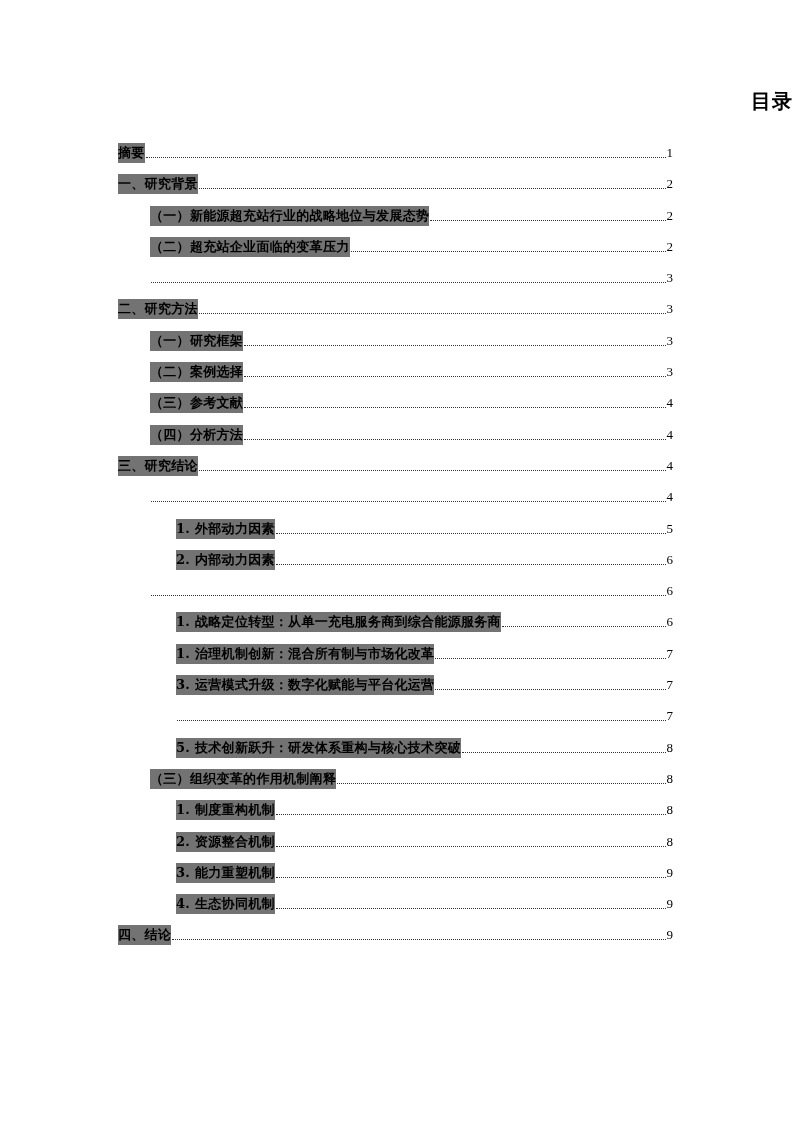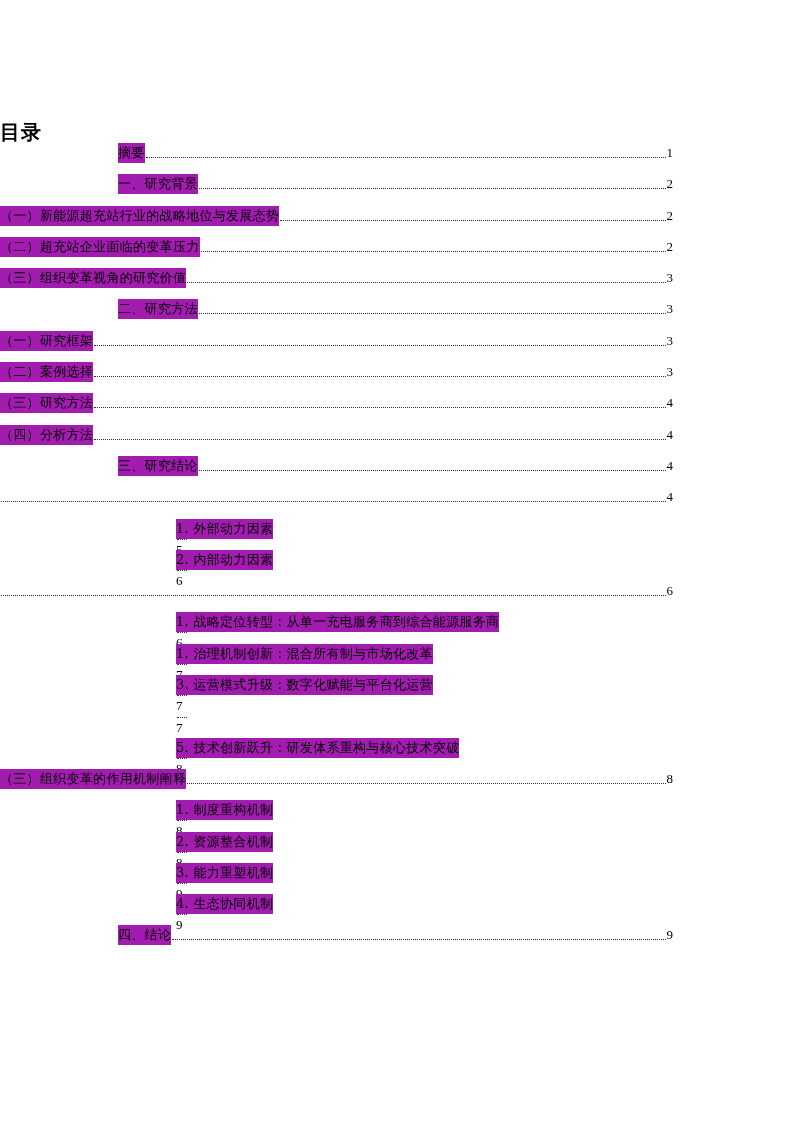--- a/index.html
+++ b/index.html
@@ -17,23 +17,23 @@
     }
     .page {
       position: absolute;
       left: 0; top: 0;
       width: 793px; height: 1122px;
       background: #ffffff;
     }
     .toc-title {
       position: absolute;
       left: 0;
-      top: 118px;
+      top: 87px;
       width: 793px;
-      text-align: left;
+      text-align: right;
       font-family: "DejaVu Sans", "Liberation Sans", sans-serif;
       font-weight: bold;
       font-size: 20px;
       line-height: 28px;
       letter-spacing: 1px;
     }
     .toc-list {
       position: absolute;
       left: 0;
       top: 143px;
@@ -46,27 +46,28 @@
       position: relative;
       height: 31.3px;
       display: flex;
       align-items: flex-start;
       box-sizing: border-box;
       padding-right: 120px;
       font-size: 13px;
       line-height: 20px;
     }
     .toc-entry.level-1 { padding-left: 118px; }
-    .toc-entry.level-2 { }
-    .toc-entry.level-3 { padding-left: 176px; flex-direction: column; }
+    .toc-entry.level-2 { padding-left: 150px; }
+    .toc-entry.level-3 { padding-left: 176px; }
     .toc-label {
       white-space: nowrap;
       flex: 0 0 auto;
-      background: #a21caf;
+      background: #737373;
       letter-spacing: 0.3px;
+      font-weight: bold;
     }
     .toc-leader {
       flex: 1 1 auto;
       margin: 0 1px;
       height: 14px;
       border-bottom: 1px dotted #333333;
       min-width: 10px;
     }
     .toc-page {
       flex: 0 0 auto;
@@ -96,41 +97,40 @@
       <span class="toc-label">（一）新能源超充站行业的战略地位与发展态势</span>
       <span class="toc-leader"></span>
       <span class="toc-page">2</span>
     </li>
     <li class="toc-entry level-2">
       <span class="toc-label">（二）超充站企业面临的变革压力</span>
       <span class="toc-leader"></span>
       <span class="toc-page">2</span>
     </li>
     <li class="toc-entry level-2">
-      <span class="toc-label">（三）组织变革视角的研究价值</span>
       <span class="toc-leader"></span>
       <span class="toc-page">3</span>
     </li>
     <li class="toc-entry level-1">
       <span class="toc-label">二、研究方法</span>
       <span class="toc-leader"></span>
       <span class="toc-page">3</span>
     </li>
     <li class="toc-entry level-2">
       <span class="toc-label">（一）研究框架</span>
       <span class="toc-leader"></span>
       <span class="toc-page">3</span>
     </li>
     <li class="toc-entry level-2">
       <span class="toc-label">（二）案例选择</span>
       <span class="toc-leader"></span>
       <span class="toc-page">3</span>
     </li>
     <li class="toc-entry level-2">
-      <span class="toc-label">（三）研究方法</span>
+      <span class="toc-label">（三）参考文献</span>
       <span class="toc-leader"></span>
       <span class="toc-page">4</span>
     </li>
     <li class="toc-entry level-2">
       <span class="toc-label">（四）分析方法</span>
       <span class="toc-leader"></span>
       <span class="toc-page">4</span>
     </li>
     <li class="toc-entry level-1">
       <span class="toc-label">三、研究结论</span>

